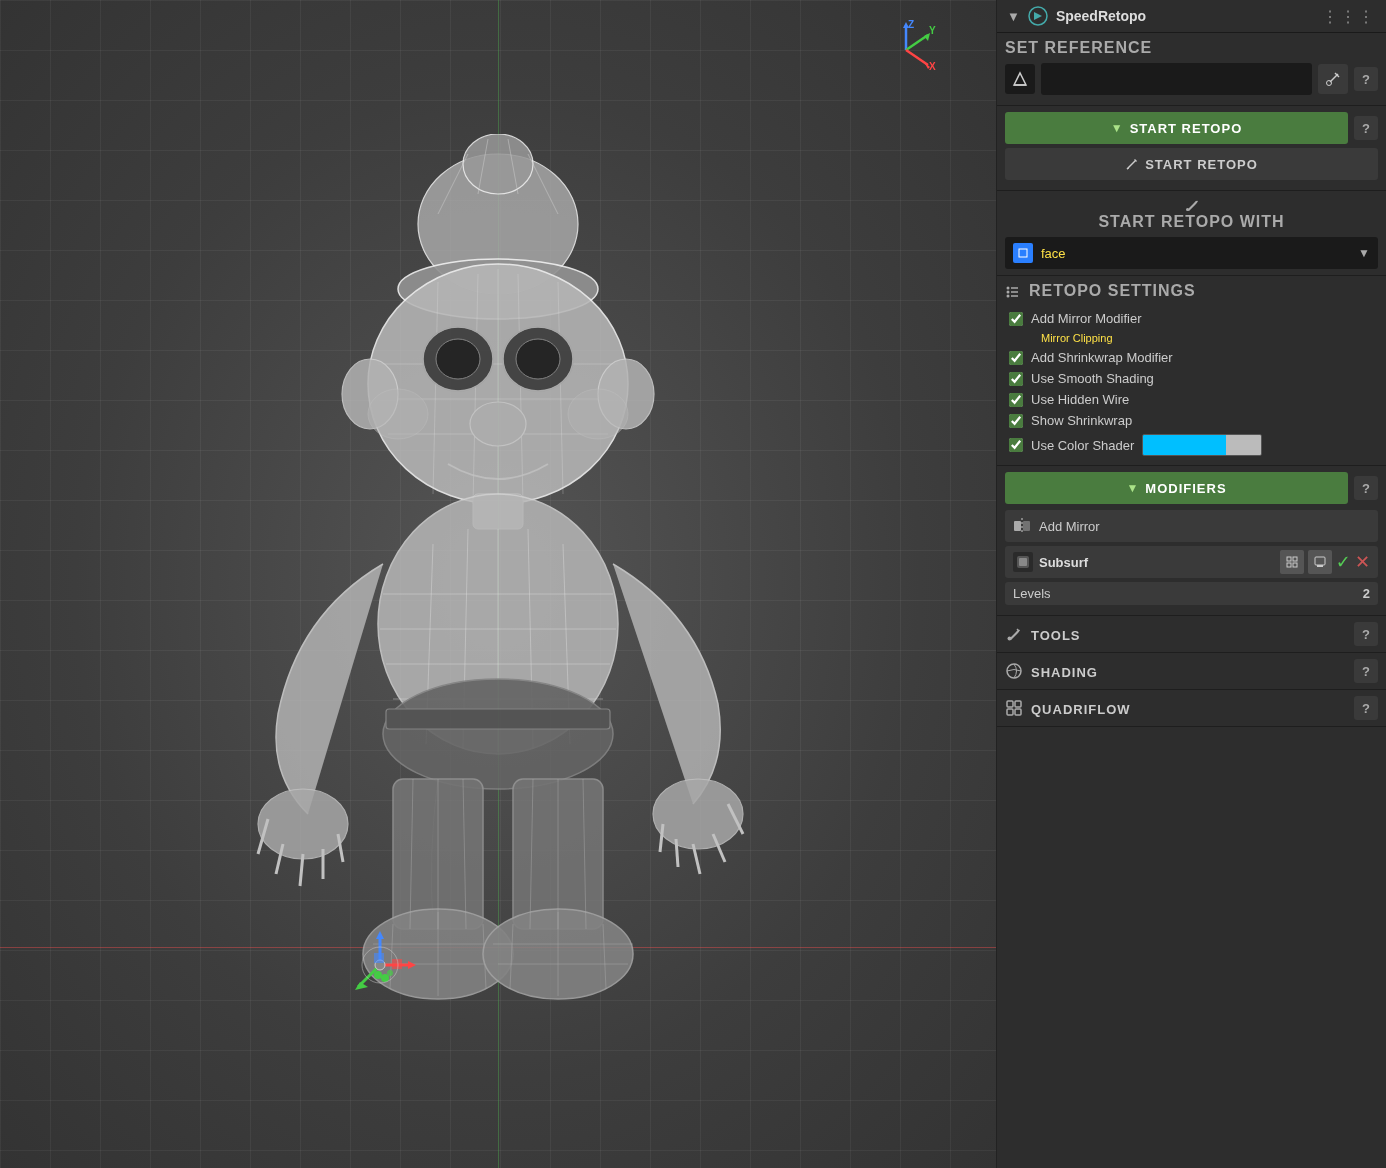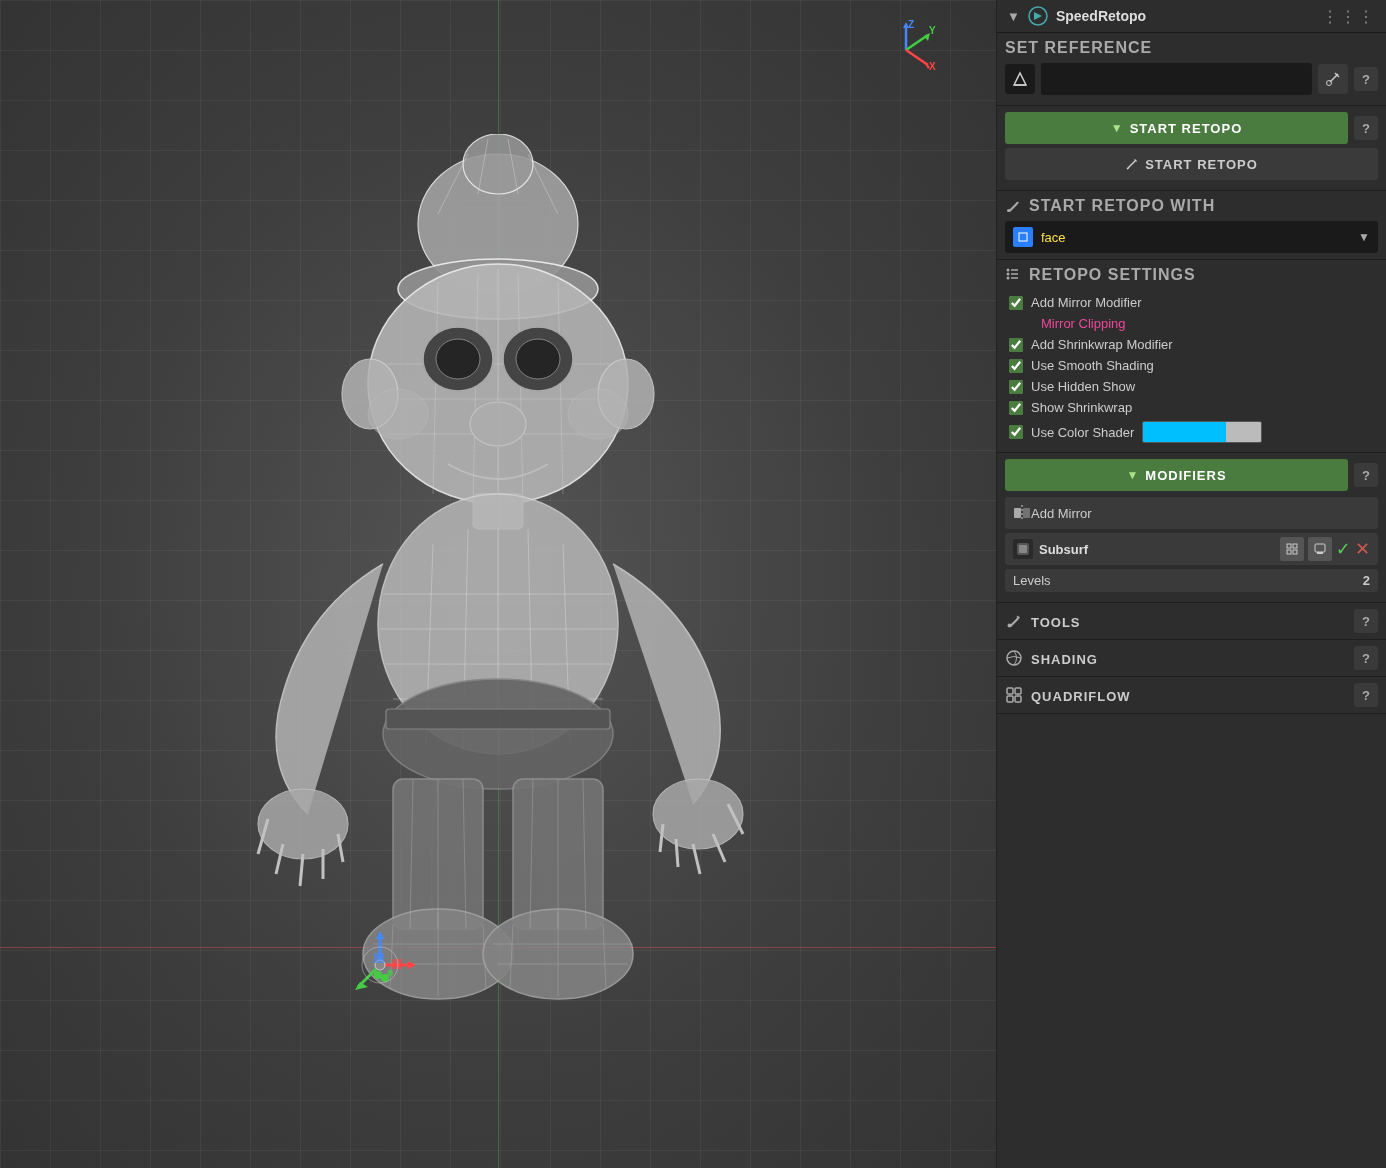--- a/index.html
+++ b/index.html
@@ -243,21 +243,21 @@
     }
 
     .dropdown-arrow {
       color: #aaa;
       font-size: 12px;
     }
 
     
     .settings-header {
       display: flex;
-      align-items: flex-start;
+      align-items: flex-end;
       gap: 8px;
       margin-bottom: 8px;
     }
 
     
     .checkbox-row {
       display: flex;
       align-items: center;
       gap: 8px;
       padding: 3px 0;
@@ -277,22 +277,22 @@
     }
 
     
     .mirror-clipping-row {
       display: flex;
       align-items: center;
       padding: 3px 0 3px 36px;
     }
 
     .mirror-clipping-text {
-      color: #ec4899;
-      font-size: 13px;
+      color: #fde047;
+      font-size: 11px;
     }
 
     
     .color-swatch-row {
       display: flex;
       align-items: center;
       gap: 8px;
     }
 
     .color-swatch {
@@ -313,20 +313,21 @@
 
     .modifier-add-row {
       display: flex;
       align-items: center;
       background: #3a3a3a;
       border-radius: 3px;
       padding: 5px 8px;
       cursor: pointer;
       margin-bottom: 4px;
       height: 32px;
+      gap: 8px;
     }
 
     .modifier-add-label {
       color: #ccc;
       font-size: 13px;
     }
 
     
     .subsurf-row {
       display: flex;
@@ -443,21 +444,22 @@
 
     
     .axis-svg { width: 60px; height: 60px; }
 
     
     .gizmo-svg { width: 80px; height: 80px; }
 
     .retopo-with-row {
       display: flex;
       align-items: center;
-      gap: 8px;
+      gap: 0;
+      flex-direction: column;
     }
   </style>
 </head>
 <body>
 
 <div class="viewport">
   <div class="viewport-bg"></div>
   <div class="grid-overlay"></div>
 
   <div class="axis-x"></div>
@@ -729,21 +731,21 @@
       <span class="checkbox-label">Add Shrinkwrap Modifier</span>
     </div>
 
     <div class="checkbox-row">
       <input type="checkbox" checked="" style="">
       <span class="checkbox-label">Use Smooth Shading</span>
     </div>
 
     <div class="checkbox-row">
       <input type="checkbox" checked="" style="">
-      <span class="checkbox-label">Use Hidden Show</span>
+      <span class="checkbox-label">Use Hidden Wire</span>
     </div>
 
 
     <div class="checkbox-row">
       <input type="checkbox" checked="" style="">
       <span class="checkbox-label">Show Shrinkwrap</span>
     </div>
 
     <div class="checkbox-row color-swatch-row">
       <input type="checkbox" checked="" style="">

